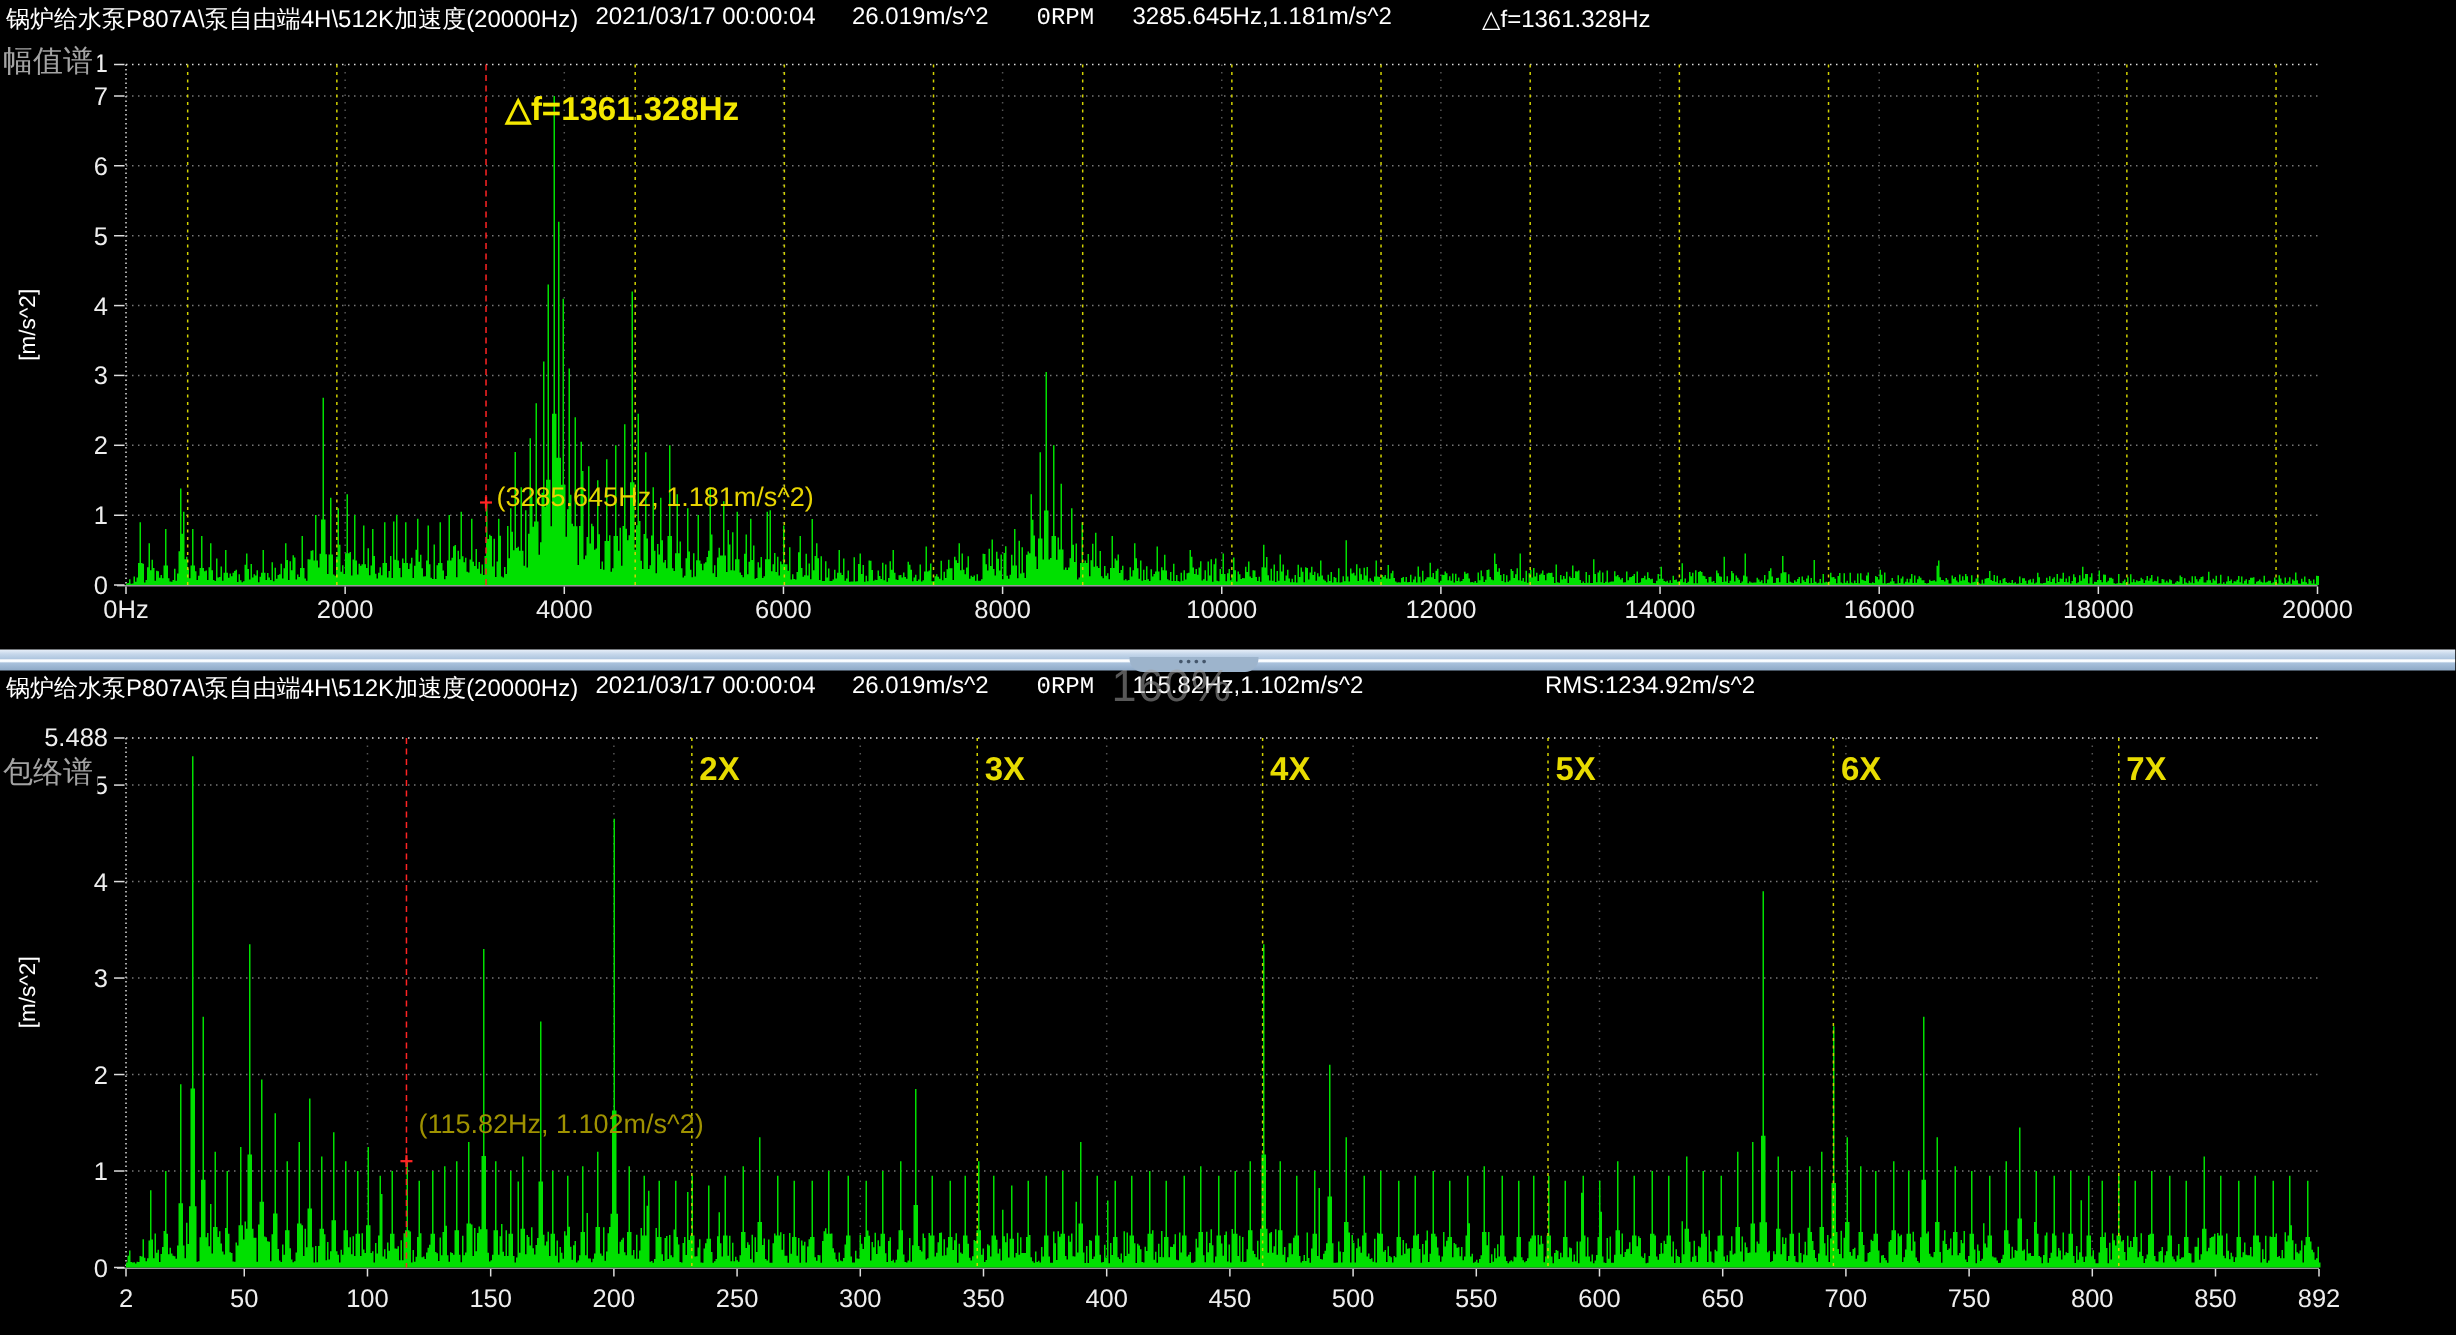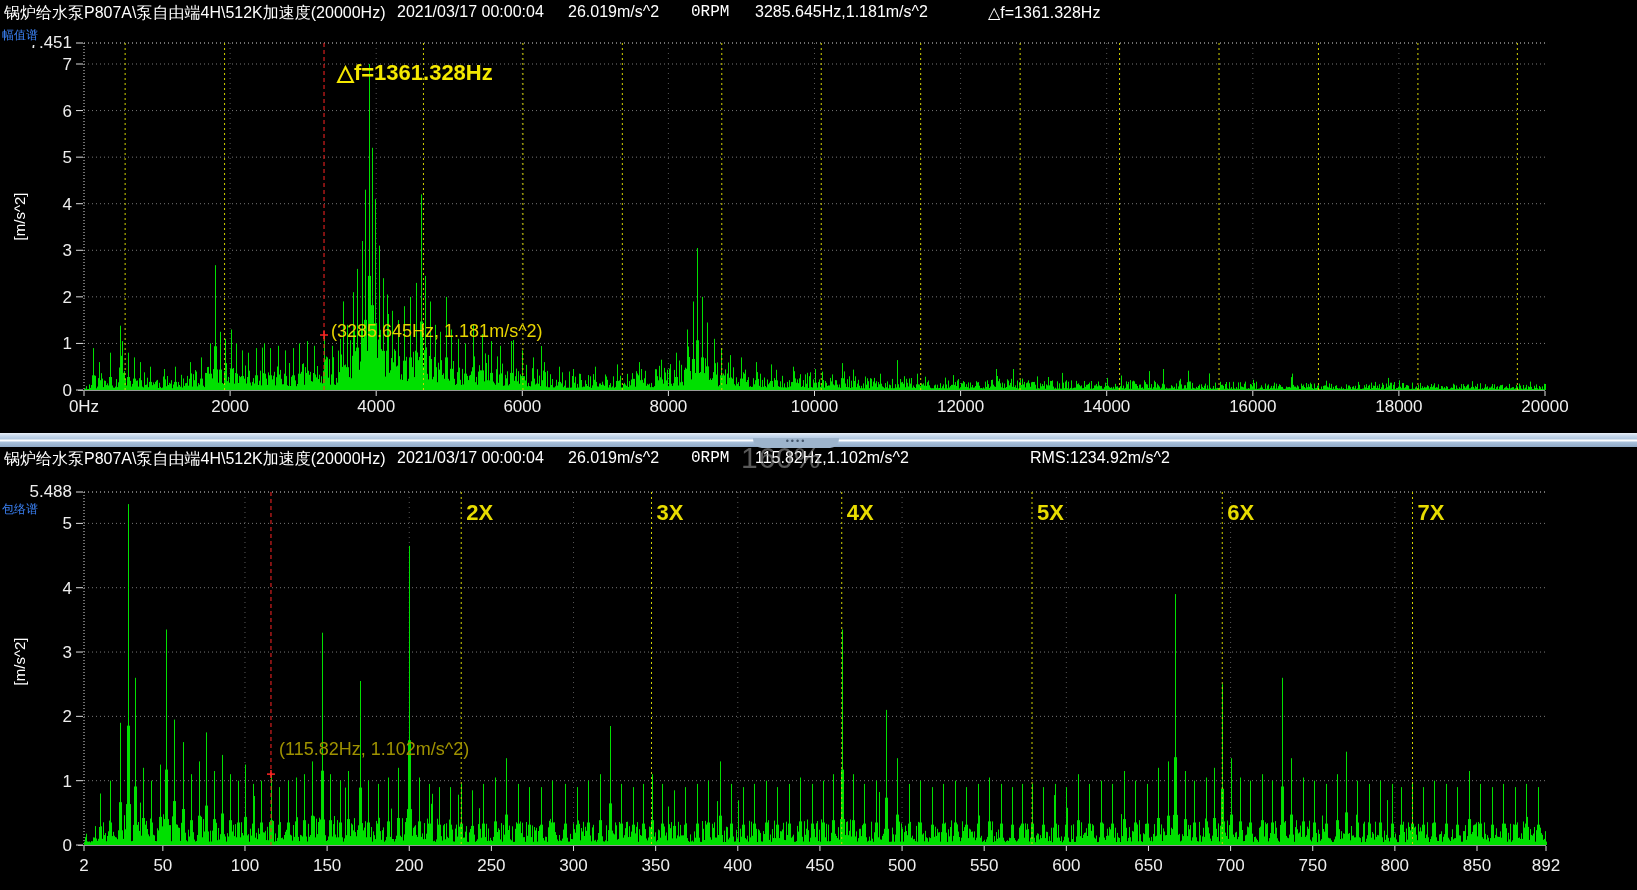--- a/index.html
+++ b/index.html
@@ -4,21 +4,21 @@
 <style>
   html,body{margin:0;padding:0;background:#000;}
   body{width:1637px;height:890px;overflow:hidden;font-family:"Liberation Sans",sans-serif;}
   .app{position:relative;width:1637px;height:772px;background:#000;}
   .phdr{position:absolute;left:0;width:1637px;height:24px;background:#000;}
   .phdr span{position:absolute;top:3px;color:#fff;font-size:16px;white-space:pre;}
   #hdr0{top:0;}
   #hdr1{top:446px;}
   .f1{left:4px;} .f2{left:397px;} .f3{left:568px;text-align:center;} .f4{left:691px;font-family:Liberation Mono, monospace;} .f5{left:755px;}
   #hdr0 .f6{left:988px;} #hdr1 .f6{left:1030px;}
-  .ptitle{position:absolute;color:#3b82f6;font-size:12px;background:#000;padding:0 3px 1px 1px;z-index:3;white-space:nowrap;}
+  .ptitle{position:absolute;color:#a3a3a3;font-size:20px;background:#000;padding:0 3px 1px 1px;z-index:3;white-space:nowrap;}
   #pt0{left:1px;top:27px;} #pt1{left:1px;top:477px;margin-top:24px;}
   .ylab{position:absolute;color:#fff;font-size:15px;transform:rotate(-90deg);z-index:2;width:70px;text-align:center;white-space:nowrap;}
   #yl0{left:-16px;top:208px;} #yl1{left:-16px;top:653px;}
   svg{position:absolute;left:0;}
   #svg0{top:24px;} #svg1{top:470px;}
   svg text{font-family:"Liberation Sans",sans-serif;}
   .splitter{position:absolute;left:0;top:433px;width:1637px;height:14px;z-index:4;
     background:linear-gradient(180deg,#e9f0f9 0px,#c6d7eb 3px,#b0c7e0 6px,#ffffff 7px,#f8fbff 8px,#a9c1dc 9px,#8fa9c6 14px);}
   .grip{position:absolute;left:753px;top:438px;width:86px;height:10px;background:#9db4cc;
     border-radius:0 0 9px 9px;z-index:5;text-align:center;color:#44566b;font-size:9px;

